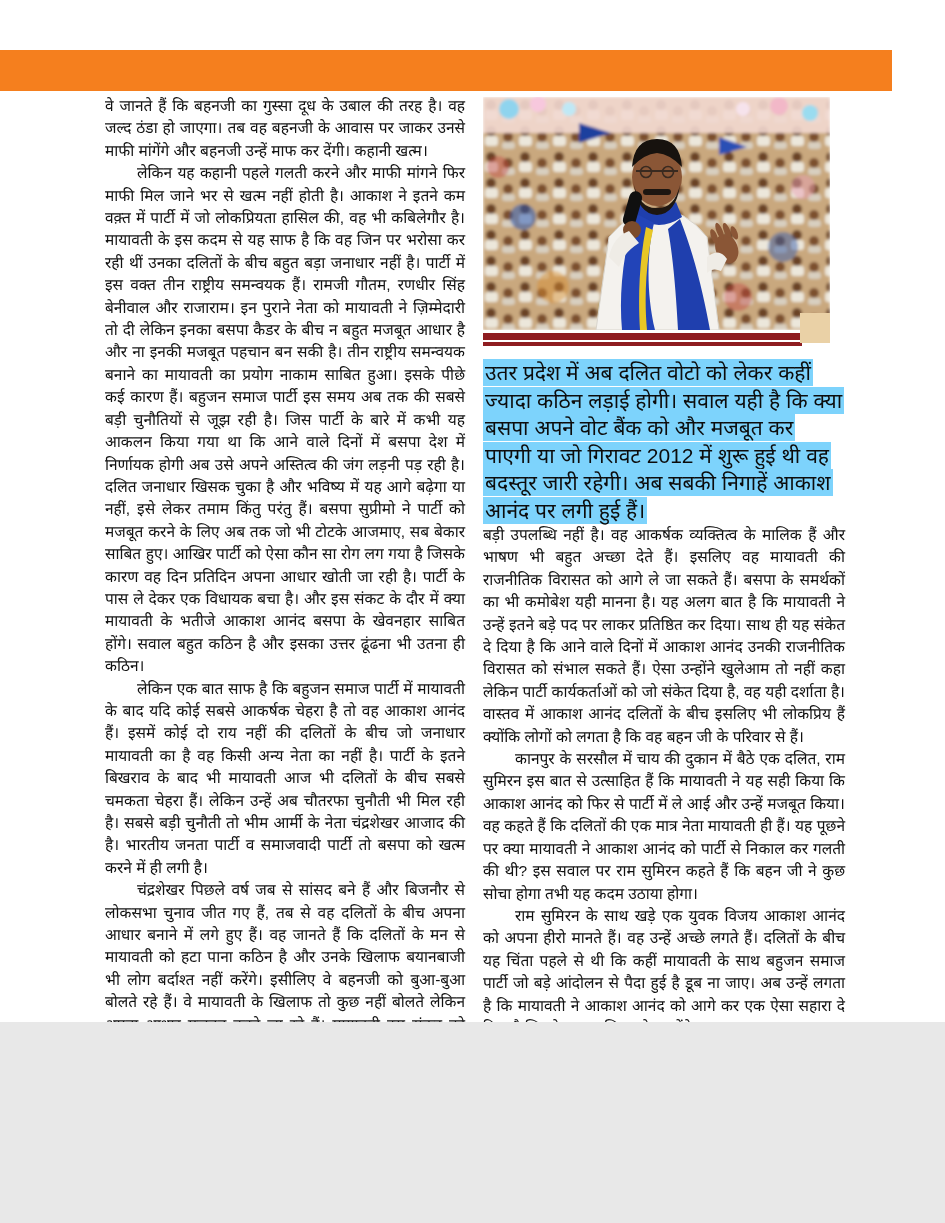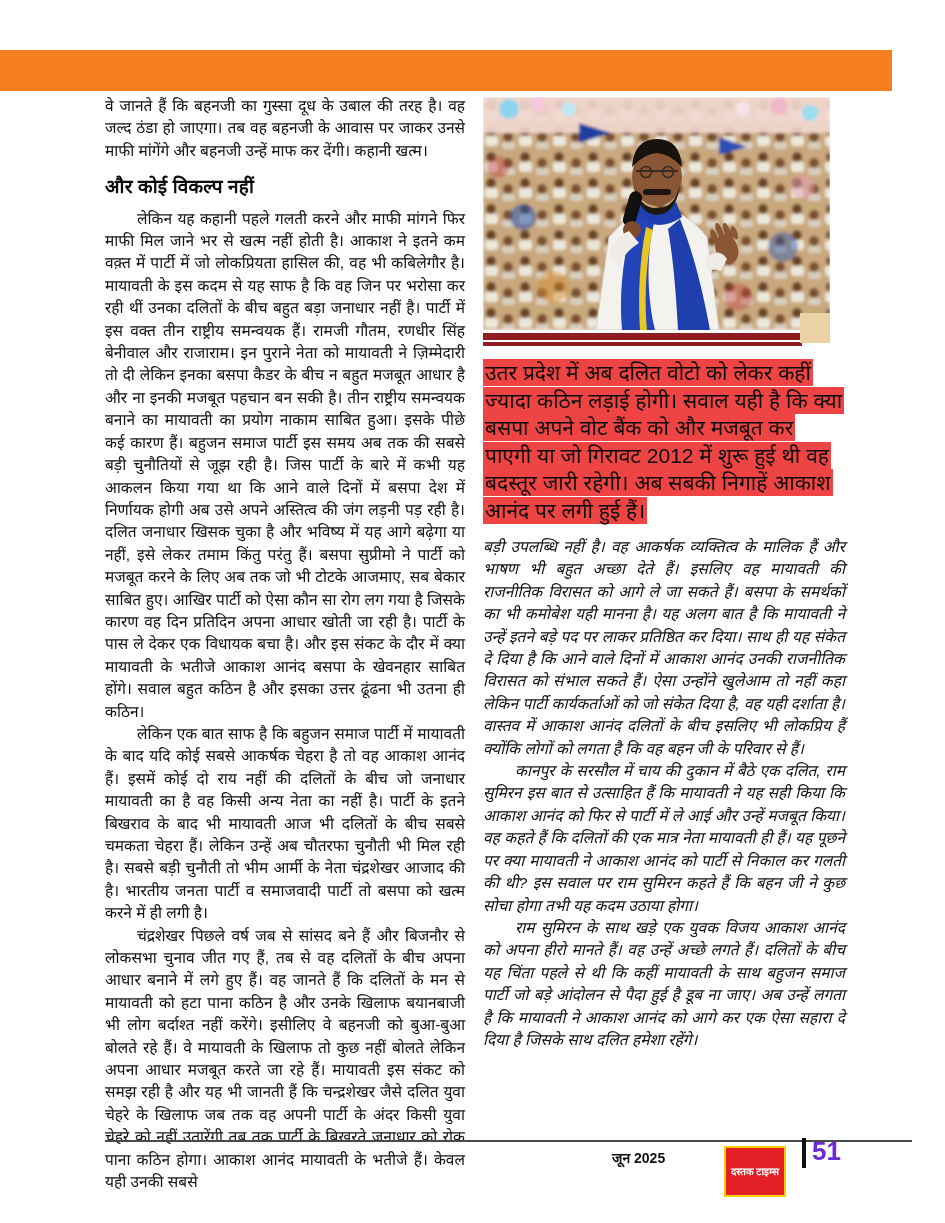--- a/index.html
+++ b/index.html
@@ -1,18 +1,18 @@
 <!DOCTYPE html>
 <html><head>
 <meta charset="utf-8">
 <style>
   html,body{margin:0;padding:0;background:#e8e8e8;}
   .page{
     position:relative;
-    width:945px;height:1223px;
+    width:945px;height:1022px;
     background:#ffffff;
     overflow:hidden;
     font-family:"Liberation Sans","DejaVu Sans",sans-serif;
     color:#111;
   }
   .top-accent{
     position:absolute;left:0;top:50px;
     width:892px;height:41px;
     background:#f57f1e;
   }
@@ -44,27 +44,27 @@
     width:30px;height:30px;background:#ead1a6;
   }
   
   .quote{
     margin-top:13px;
     font-size:21px;line-height:27.5px;
     font-weight:500;color:#0c0c0c;
     text-align:left;
   }
   .quote .hl{
-    background:#ef4444;
+    background:#7dd3fc;
     padding:2px 2px;
     -webkit-box-decoration-break:clone;
     box-decoration-break:clone;
     margin-top:44px;
   }
-  .after-quote{margin-top:12px;font-style:italic;}
+  .after-quote{}
   .end-mark{
     display:inline-block;width:11px;height:11px;
     background:#c01f1f;margin-left:5px;vertical-align:baseline;
   }
   
   .footer-rule{
     position:absolute;left:105px;top:1140px;
     width:807px;height:2px;background:#4a4a4a;
   }
   .footer-date{
@@ -88,21 +88,20 @@
 </style>
 </head>
 <body>
 
 <div class="page">
 
   <div class="top-accent"></div>
 
   <div class="col-left body-text">
     <p>वे जानते हैं कि बहनजी का गुस्सा दूध के उबाल की तरह है। वह जल्द ठंडा हो जाएगा। तब वह बहनजी के आवास पर जाकर उनसे माफी मांगेंगे और बहनजी उन्हें माफ कर देंगी। कहानी खत्म।</p>
-    <h2 class="sec">और कोई विकल्प नहीं</h2>
     <p class="ind">लेकिन यह कहानी पहले गलती करने और माफी मांगने फिर माफी मिल जाने भर से खत्म नहीं होती है। आकाश ने इतने कम वक़्त में पार्टी में जो लोकप्रियता हासिल की, वह भी कबिलेगौर है। मायावती के इस कदम से यह साफ है कि वह जिन पर भरोसा कर रही थीं उनका दलितों के बीच बहुत बड़ा जनाधार नहीं है। पार्टी में इस वक्त तीन राष्ट्रीय समन्वयक हैं। रामजी गौतम, रणधीर सिंह बेनीवाल और राजाराम। इन पुराने नेता को मायावती ने ज़िम्मेदारी तो दी लेकिन इनका बसपा कैडर के बीच न बहुत मजबूत आधार है और ना इनकी मजबूत पहचान बन सकी है। तीन राष्ट्रीय समन्वयक बनाने का मायावती का प्रयोग नाकाम साबित हुआ। इसके पीछे कई कारण हैं। बहुजन समाज पार्टी इस समय अब तक की सबसे बड़ी चुनौतियों से जूझ रही है। जिस पार्टी के बारे में कभी यह आकलन किया गया था कि आने वाले दिनों में बसपा देश में निर्णायक होगी अब उसे अपने अस्तित्व की जंग लड़नी पड़ रही है। दलित जनाधार खिसक चुका है और भविष्य में यह आगे बढ़ेगा या नहीं, इसे लेकर तमाम किंतु परंतु हैं। बसपा सुप्रीमो ने पार्टी को मजबूत करने के लिए अब तक जो भी टोटके आजमाए, सब बेकार साबित हुए। आखिर पार्टी को ऐसा कौन सा रोग लग गया है जिसके कारण वह दिन प्रतिदिन अपना आधार खोती जा रही है। पार्टी के पास ले देकर एक विधायक बचा है। और इस संकट के दौर में क्या मायावती के भतीजे आकाश आनंद बसपा के खेवनहार साबित होंगे। सवाल बहुत कठिन है और इसका उत्तर ढूंढना भी उतना ही कठिन।</p>
     <p class="ind">लेकिन एक बात साफ है कि बहुजन समाज पार्टी में मायावती के बाद यदि कोई सबसे आकर्षक चेहरा है तो वह आकाश आनंद हैं। इसमें कोई दो राय नहीं की दलितों के बीच जो जनाधार मायावती का है वह किसी अन्य नेता का नहीं है। पार्टी के इतने बिखराव के बाद भी मायावती आज भी दलितों के बीच सबसे चमकता चेहरा हैं। लेकिन उन्हें अब चौतरफा चुनौती भी मिल रही है। सबसे बड़ी चुनौती तो भीम आर्मी के नेता चंद्रशेखर आजाद की है। भारतीय जनता पार्टी व समाजवादी पार्टी तो बसपा को खत्म करने में ही  लगी है।</p>
     <p class="ind">चंद्रशेखर पिछले वर्ष जब से सांसद बने हैं  और बिजनौर से लोकसभा चुनाव जीत गए हैं, तब से वह दलितों के बीच अपना आधार बनाने में लगे हुए हैं। वह जानते हैं कि दलितों के मन से मायावती को हटा पाना कठिन है और उनके खिलाफ बयानबाजी भी लोग बर्दाश्त नहीं करेंगे। इसीलिए वे बहनजी को बुआ-बुआ बोलते रहे हैं। वे मायावती के खिलाफ तो कुछ नहीं बोलते लेकिन अपना आधार मजबूत करते जा रहे हैं। मायावती इस संकट को समझ रही है और यह भी जानती हैं कि चन्द्रशेखर जैसे दलित युवा चेहरे के खिलाफ जब तक वह अपनी पार्टी के अंदर किसी युवा चेहरे को नहीं उतारेंगी तब तक पार्टी के बिखरते जनाधार को रोक पाना कठिन होगा। आकाश आनंद मायावती के भतीजे हैं। केवल यही उनकी सबसे</p>
   </div>
 
   <div class="col-right">
 
     <div class="photo-wrap">
       <svg class="photo" viewBox="0 0 347 233" xmlns="http://www.w3.org/2000/svg">
         <defs>

